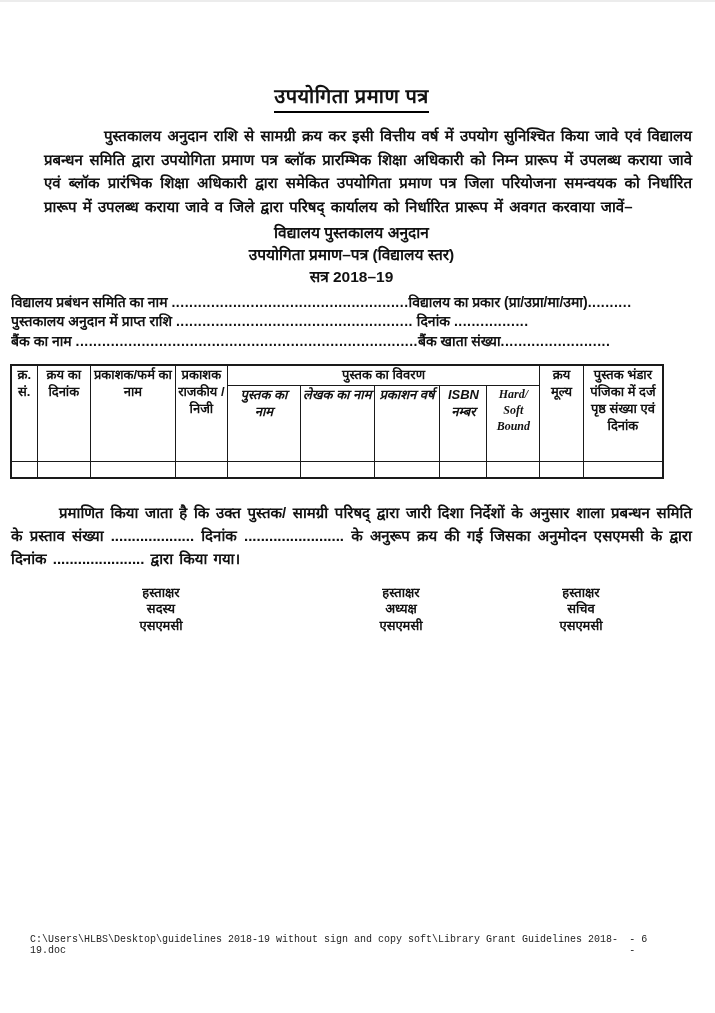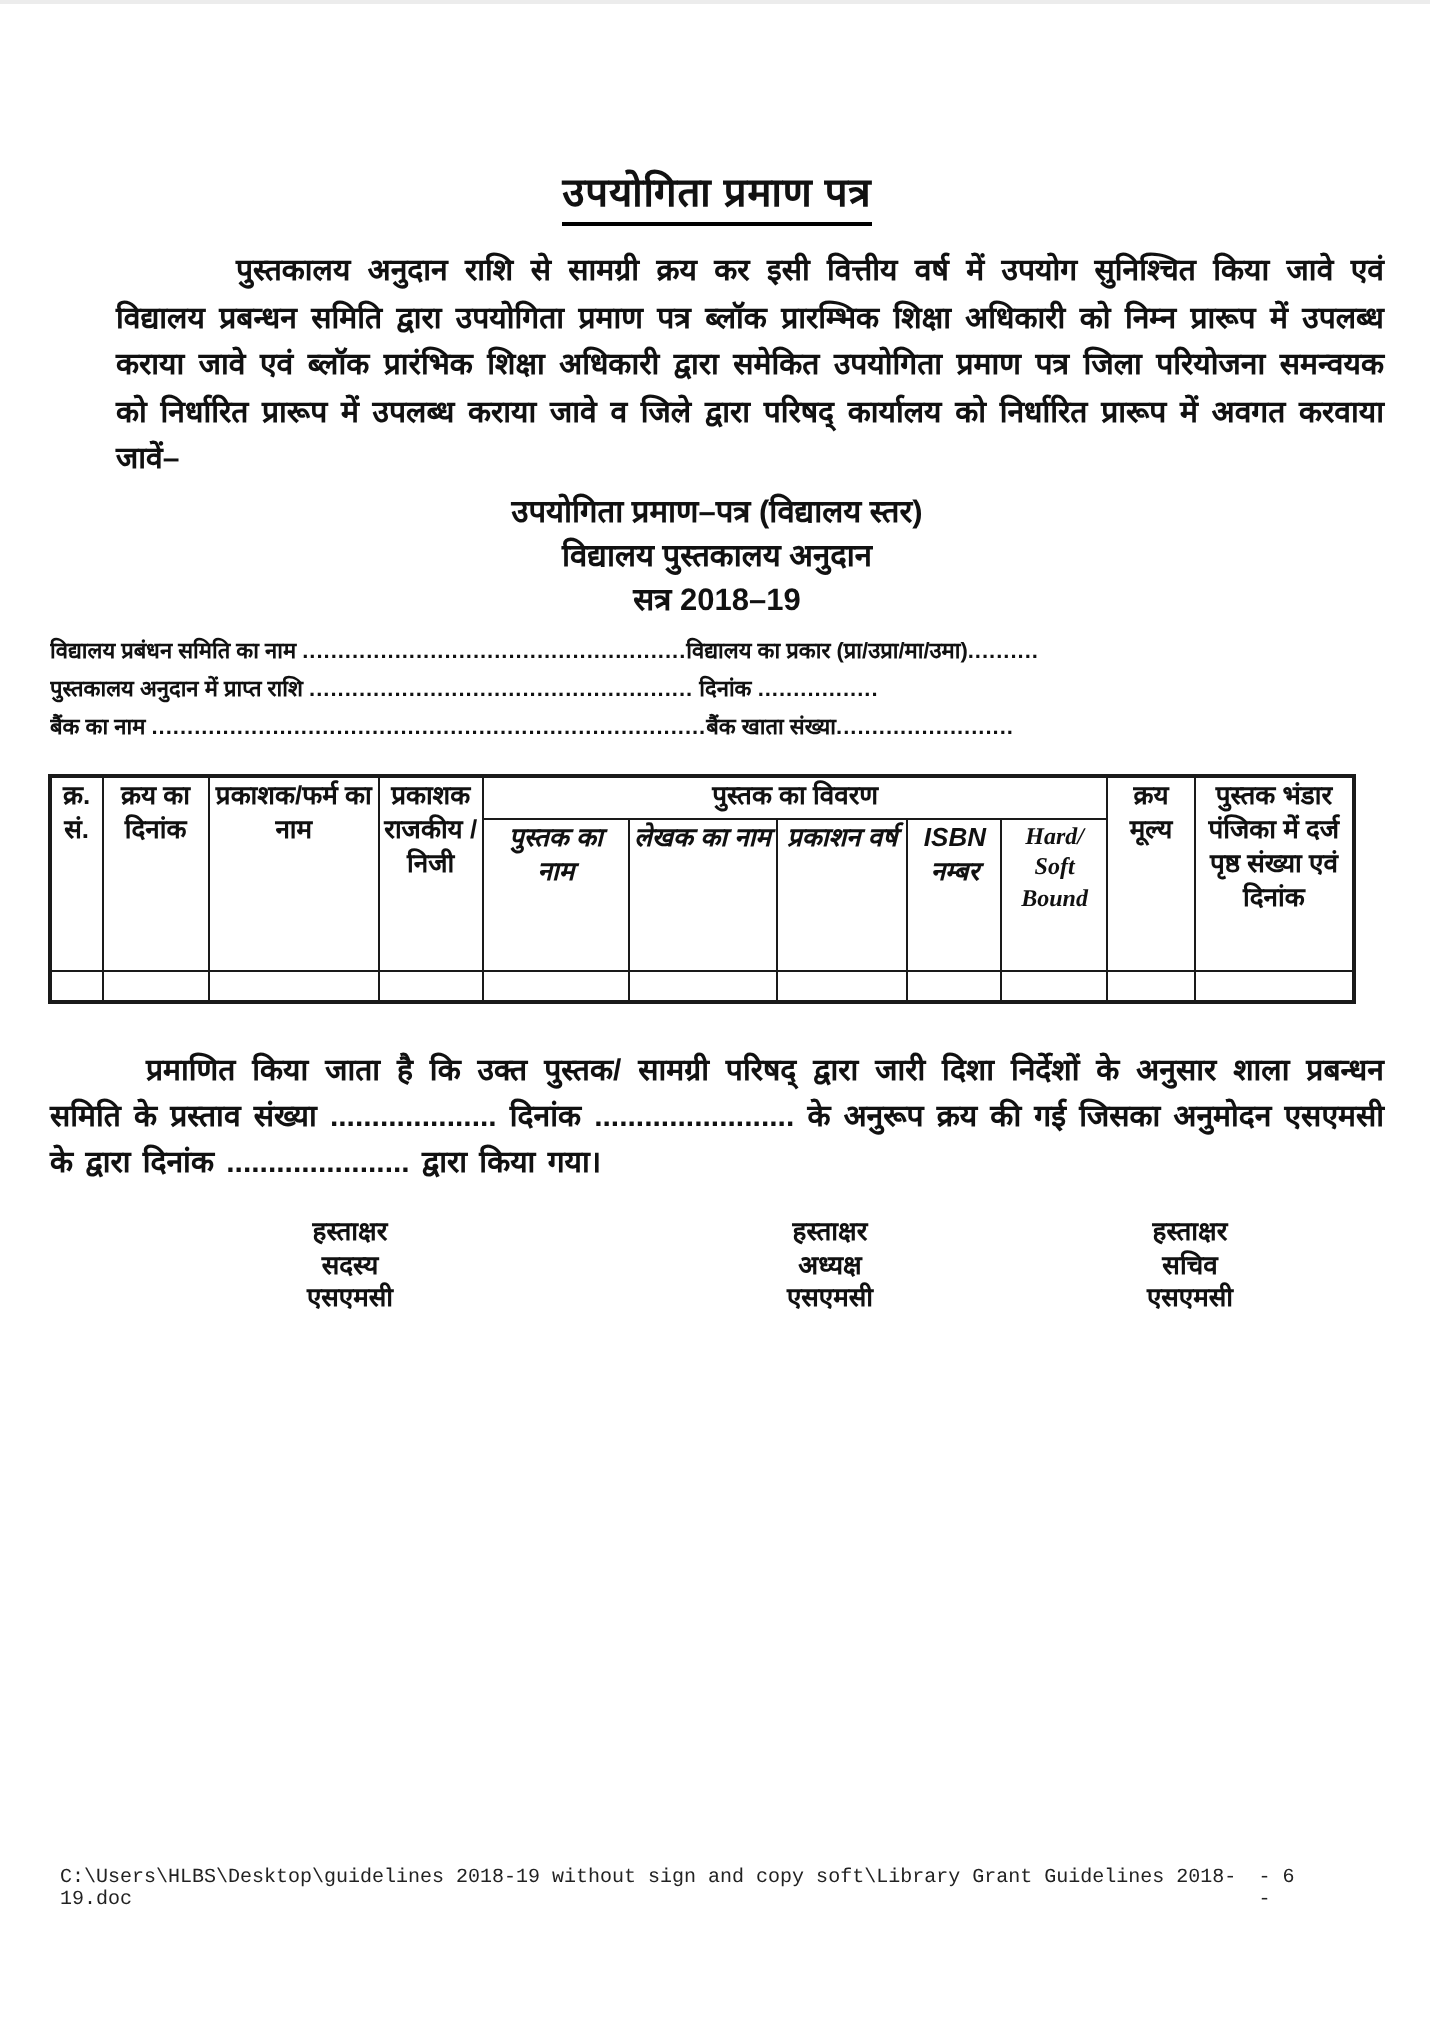--- a/index.html
+++ b/index.html
@@ -6,21 +6,21 @@
   .page{
     position:relative;
     width:715px;height:1013px;
     background:#ffffff;
     font-family:"Liberation Sans","DejaVu Sans",sans-serif;
     color:#111;
     overflow:hidden;
     border-top:2px solid #ececec;
     box-sizing:border-box;
   }
-  .content{padding:0 23px 0 25px;}
+  .content{padding:0 23px 0 11px;}
 
   .title-wrap{margin-top:80px;text-align:center;}
   .doc-title{
     font-size:20px;font-weight:700;letter-spacing:.5px;
     border-bottom:2px solid #000;padding-bottom:2px;
     display:inline-block;
   }
 
   .intro{
     margin:11px 0 0 33px;
@@ -28,21 +28,21 @@
     text-indent:60px;
     font-size:15px;line-height:23.5px;font-weight:600;
     word-spacing:2px;
   }
 
   .headings{margin-top:4px;text-align:center;}
   .headings .h{font-size:15.5px;font-weight:700;line-height:22px;}
 
   .form-lines{margin-top:5px;}
   .fl{
-    font-size:11px;font-weight:600;line-height:19.3px;
+    font-size:14px;font-weight:600;line-height:19.3px;
     white-space:nowrap;overflow:hidden;
   }
   .dots{letter-spacing:.5px;font-weight:600;}
 
   table.grant{
     margin-top:13px;margin-left:-1px;
     border-collapse:collapse;
     width:654px;table-layout:fixed;
     font-size:13px;font-weight:600;
   }
@@ -94,22 +94,22 @@
 <div class="page">
   <div class="content">
 
     <div class="title-wrap">
       <span class="doc-title">उपयोगिता प्रमाण पत्र</span>
     </div>
 
     <p class="intro">पुस्तकालय अनुदान राशि से सामग्री क्रय कर इसी वित्तीय वर्ष में उपयोग सुनिश्चित किया जावे एवं विद्यालय प्रबन्धन समिति द्वारा उपयोगिता प्रमाण पत्र ब्लॉक प्रारम्भिक शिक्षा अधिकारी को निम्न प्रारूप में उपलब्ध कराया जावे एवं ब्लॉक प्रारंभिक शिक्षा अधिकारी द्वारा समेकित उपयोगिता प्रमाण पत्र जिला परियोजना समन्वयक को निर्धारित प्रारूप में उपलब्ध कराया जावे व जिले द्वारा परिषद् कार्यालय को निर्धारित प्रारूप में अवगत करवाया जावें–</p>
 
     <div class="headings">
+      <div class="h">विद्यालय पुस्तकालय अनुदान</div>
       <div class="h">उपयोगिता प्रमाण–पत्र (विद्यालय स्तर)</div>
-      <div class="h">विद्यालय पुस्तकालय अनुदान</div>
       <div class="h">सत्र 2018–19</div>
     </div>
 
     <div class="form-lines">
       <div class="fl">
         <span>विद्यालय प्रबंधन समिति का नाम </span><span class="dots">......................................................</span><span>विद्यालय का प्रकार (प्रा/उप्रा/मा/उमा)</span><span class="dots">..........</span>
       </div>
       <div class="fl">
         <span>पुस्तकालय अनुदान में प्राप्त राशि </span><span class="dots">......................................................</span><span> दिनांक </span><span class="dots">.................</span>
       </div>

